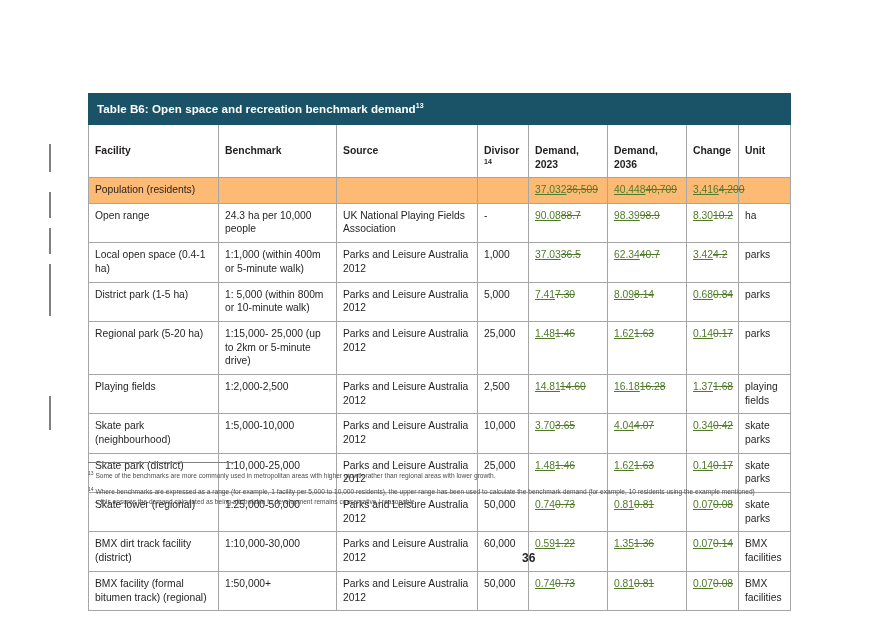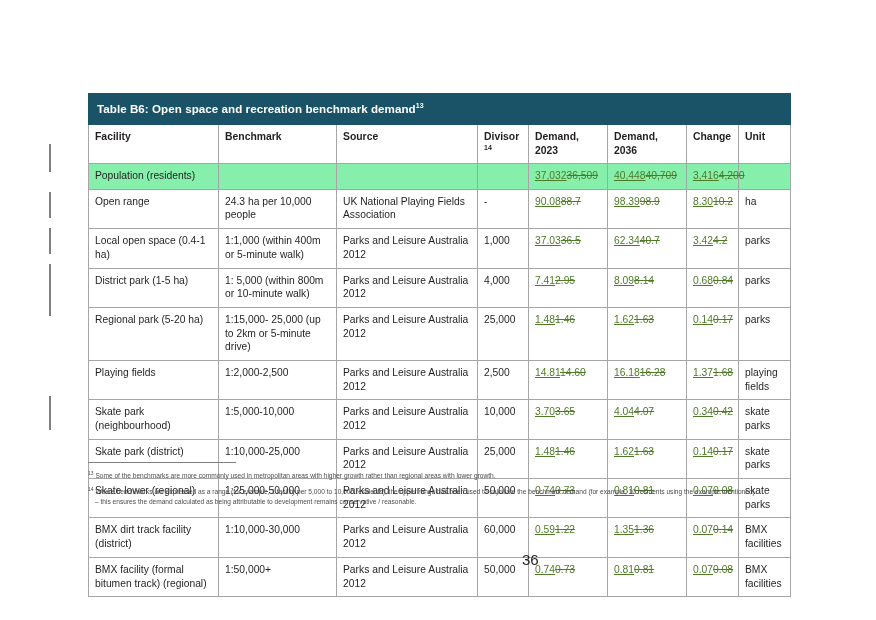--- a/index.html
+++ b/index.html
@@ -59,25 +59,25 @@
     font-weight: bold;
     font-size: 11.6px;
     border: 1px solid #1a5268;
     padding: 7px 8px 8px 8px;
     letter-spacing: 0.05px;
   }
   tr.colhead-row td {
     font-weight: bold;
     font-size: 10.4px;
     height: 19px;
-    padding-top: 5px;
+    padding-top: 19px;
     padding-bottom: 5px;
   }
   tr.shaded td {
-    background: #86efac;
+    background: #fdba74;
   }
   .sup {
     font-size: 7px;
     vertical-align: super;
     line-height: 0;
   }
 
   
   .ins {
     color: #4f7a28;
@@ -145,22 +145,22 @@
     top: 0;
     font-size: 9.6px;
     font-weight: bold;
     white-space: nowrap;
     letter-spacing: -0.1px;
   }
   .footer-pageno {
     position: absolute;
     left: 434px;
     top: 0;
-    font-size: 15px;
-    font-weight: normal;
+    font-size: 12px;
+    font-weight: bold;
   }
 </style>
 </head>
 <body>
 
 <div class="changebars">
     <div class="changebar" style="top: 144px; height: 28px; background: rgb(128, 128, 128);"></div>
     <div class="changebar" style="top: 192px; height: 26px; background: rgb(128, 128, 128);"></div>
     <div class="changebar" style="top: 228px; height: 26px; background: rgb(128, 128, 128);"></div>
     <div class="changebar" style="top: 264px; height: 26px; background: rgb(128, 128, 128);"></div>
@@ -221,22 +221,22 @@
           <td>1,000</td>
           <td class="numcell"><span class="ins">37.03</span><span class="del">36.5</span></td>
           <td class="numcell"><span class="ins">62.34</span><span class="del">40.7</span></td>
           <td class="numcell"><span class="ins">3.42</span><span class="del">4.2</span></td>
           <td>parks</td>
         </tr>
         <tr>
           <td>District park (1-5 ha)</td>
           <td>1: 5,000 (within 800m or 10-minute walk)</td>
           <td>Parks and Leisure Australia 2012</td>
-          <td>4,000</td>
-          <td class="numcell"><span class="ins">7.41</span><span class="del">2.95</span></td>
+          <td>5,000</td>
+          <td class="numcell"><span class="ins">7.41</span><span class="del">7.30</span></td>
           <td class="numcell"><span class="ins">8.09</span><span class="del">8.14</span></td>
           <td class="numcell"><span class="ins">0.68</span><span class="del">0.84</span></td>
           <td>parks</td>
         </tr>
         <tr>
           <td>Regional park (5-20 ha)</td>
           <td>1:15,000- 25,000 (up to 2km or 5-minute drive)</td>
           <td>Parks and Leisure Australia 2012</td>
           <td>25,000</td>
           <td class="numcell"><span class="ins">1.48</span><span class="del">1.46</span></td>

